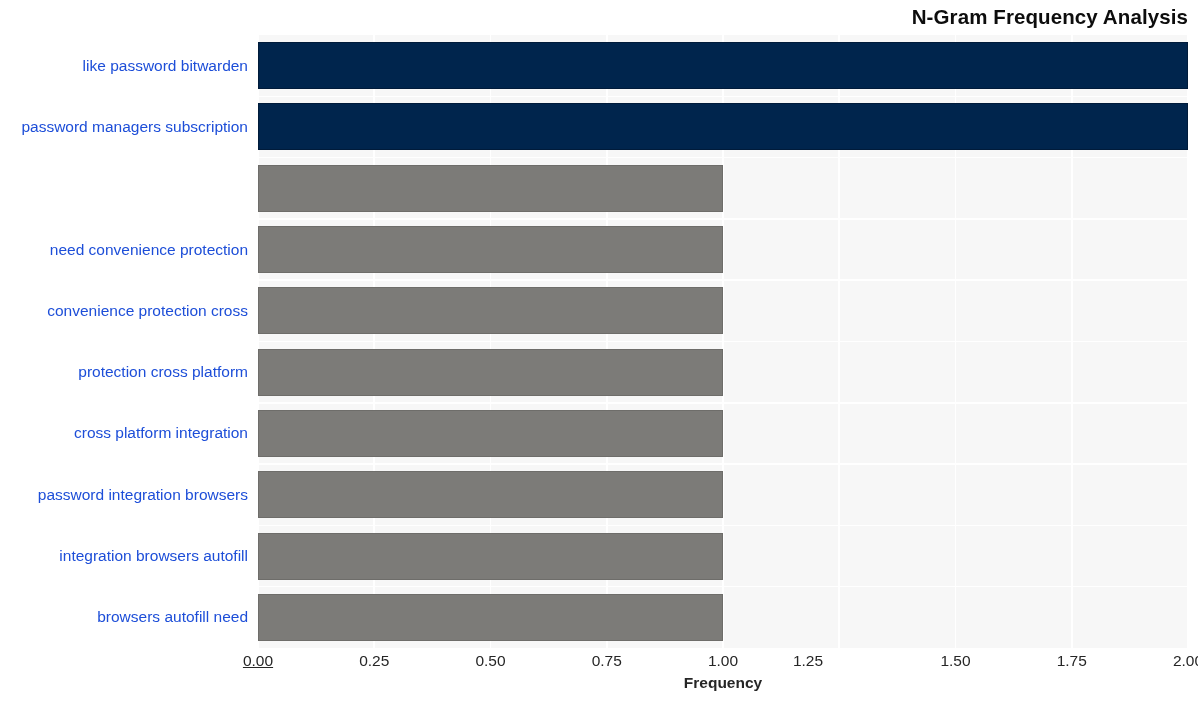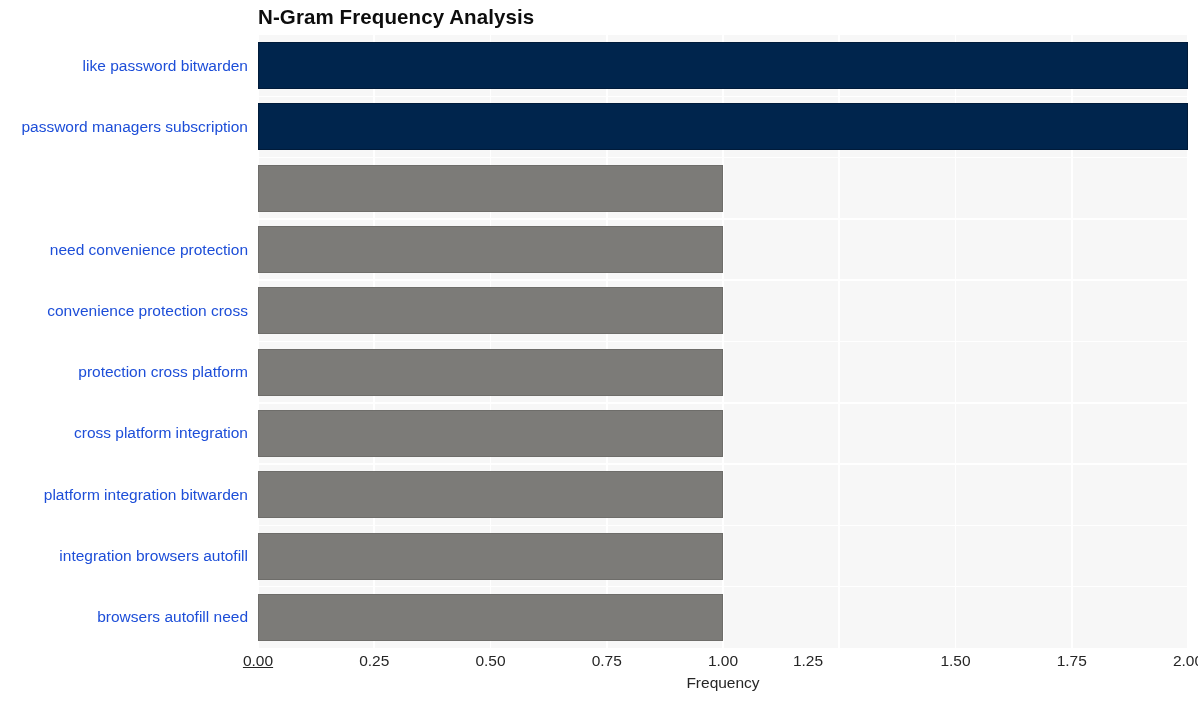--- a/index.html
+++ b/index.html
@@ -20,21 +20,21 @@
     height: 701px;
     background: #ffffff;
   }
 
   
   .chart-title {
     position: absolute;
     left: 258px;
     top: 3px;
     width: 930px;
-    text-align: left;
+    text-align: right;
     font-size: 20.5px;
     font-weight: bold;
     color: #0d0d0d;
     letter-spacing: 0.1px;
     line-height: 28px;
     white-space: nowrap;
   }
 
   
   .plot-area {
@@ -112,20 +112,21 @@
   .xaxis-title {
     position: absolute;
     left: 258px;
     top: 673px;
     width: 930px;
     text-align: center;
     font-size: 15.5px;
     color: #262626;
     line-height: 20px;
     white-space: nowrap;
+    font-weight: bold;
   }
 </style>
 </head>
 <body>
 
 <div id="chart-root">
 
   <div class="chart-title">N-Gram Frequency Analysis</div>
 
   <div class="plot-area" id="plot-area">
@@ -159,21 +160,21 @@
       <div class="bar gray" title="browsers autofill need: 1" style="top: 558.85px; width: 465px;"></div>
     </div>
 
   <div class="ylabels" id="ylabels">
       <div class="ylabel" style="top: 21.65px;">like password bitwarden</div>
       <div class="ylabel" style="top: 82.95px;">password managers subscription</div>
       <div class="ylabel" style="top: 205.55px;">need convenience protection</div>
       <div class="ylabel" style="top: 266.85px; padding-left: 16px;">convenience protection cross</div>
       <div class="ylabel" style="top: 328.15px;">protection cross platform</div>
       <div class="ylabel" style="top: 389.45px;">cross platform integration</div>
-      <div class="ylabel" style="top: 450.75px;">platform integration bitwarden</div>
+      <div class="ylabel" style="top: 450.75px;">password integration browsers</div>
       <div class="ylabel" style="top: 512.05px;">integration browsers autofill</div>
       <div class="ylabel" style="top: 573.35px;">browsers autofill need</div>
     </div>
 
   <div class="xlabels" id="xlabels">
       <div class="xlabel" style="left: 0px; text-decoration: underline;">0.00</div>
       <div class="xlabel" style="left: 116.25px;">0.25</div>
       <div class="xlabel" style="left: 232.5px;">0.50</div>
       <div class="xlabel" style="left: 348.75px;">0.75</div>
       <div class="xlabel" style="left: 465px;">1.00</div>

